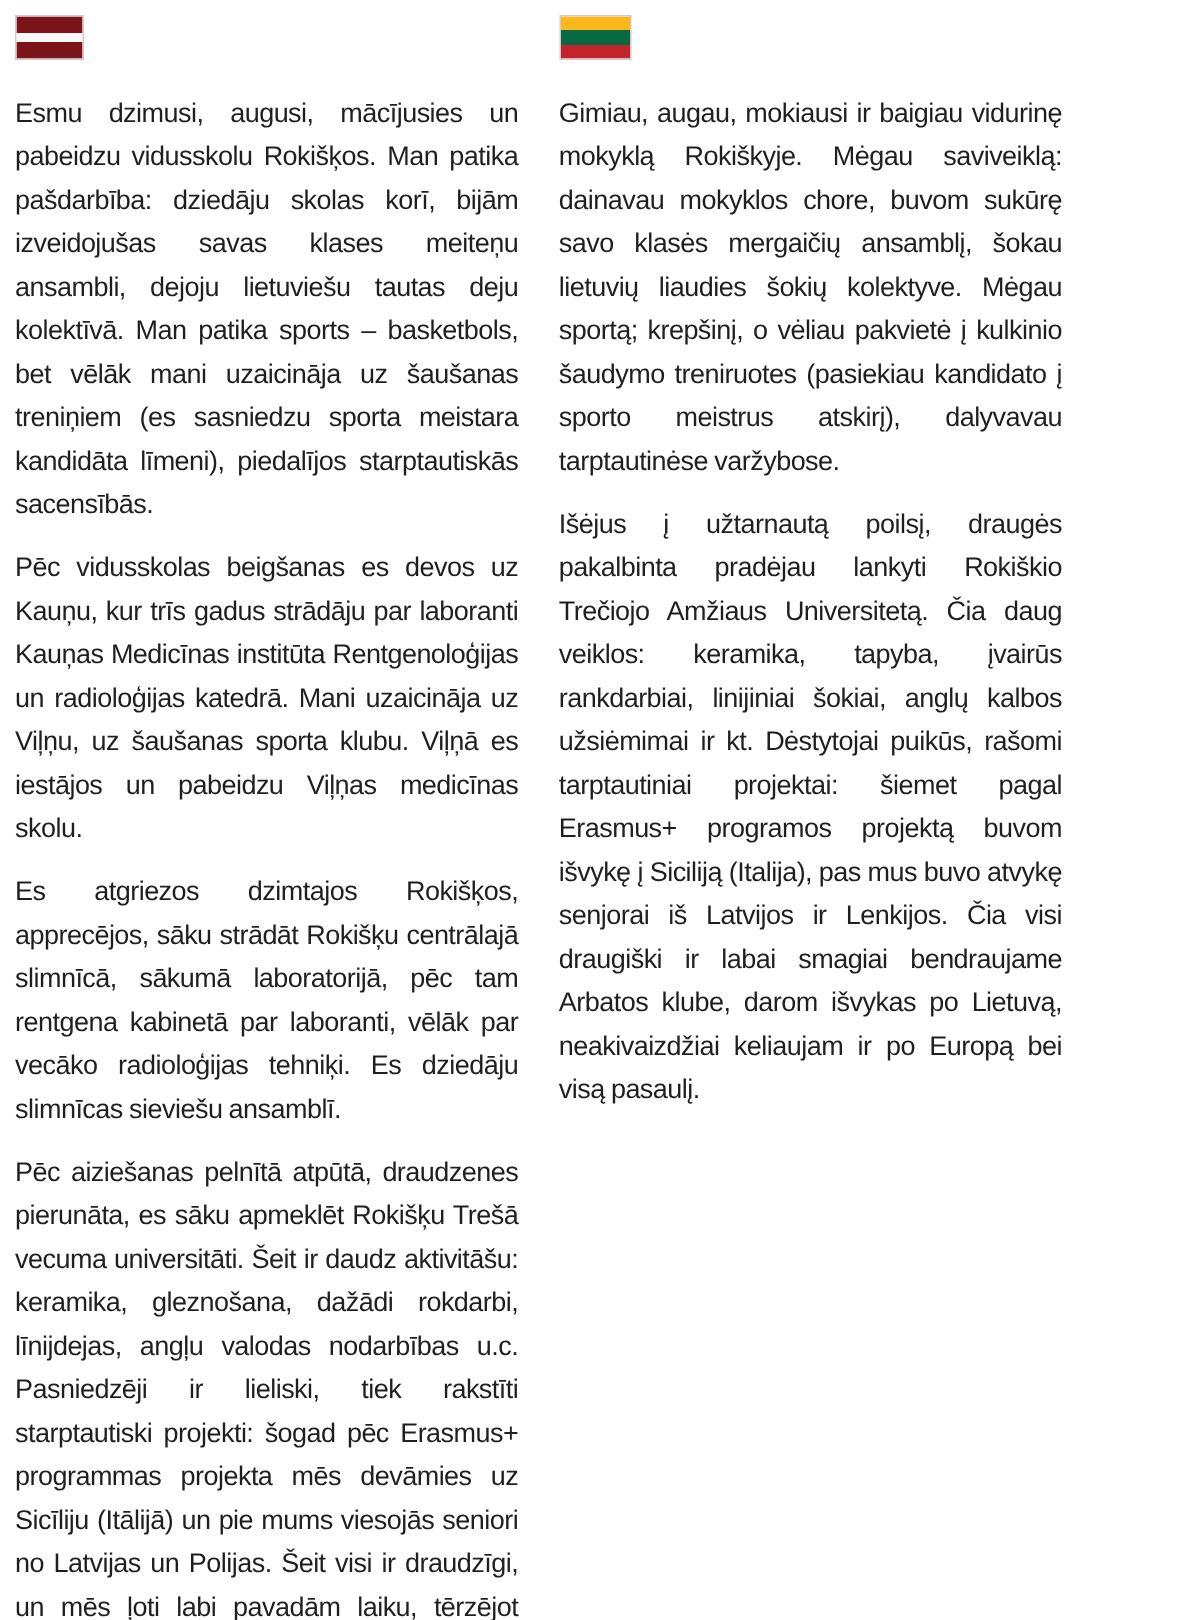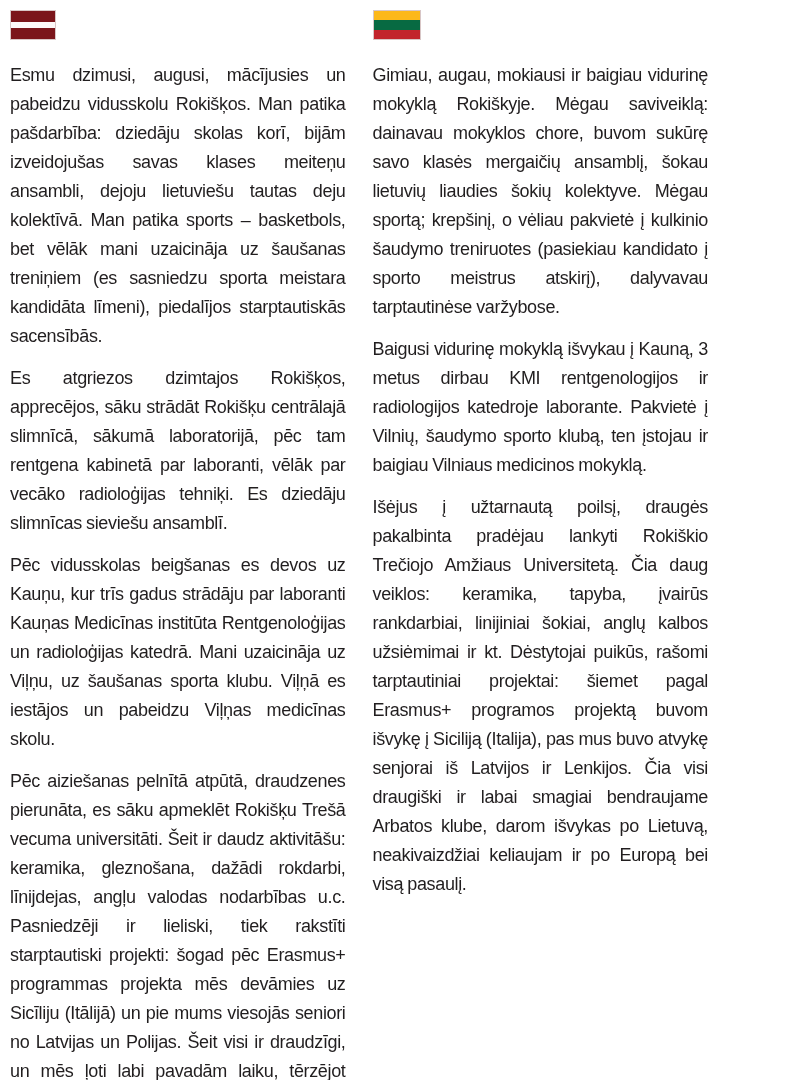--- a/index.html
+++ b/index.html
@@ -54,32 +54,31 @@
 <div class="page" style="color: rgb(33, 30, 31);">
 
   <div class="col">
     <div class="flag flag-lv">
       <div class="stripe stripe-1" style="background-color: rgb(123, 21, 26);"></div>
       <div class="stripe stripe-2" style="background-color: rgb(253, 248, 248);"></div>
       <div class="stripe stripe-3" style="background-color: rgb(123, 21, 26);"></div>
     </div>
     <div class="bio-text">
       <p>Esmu dzimusi, augusi, mācījusies un pabeidzu vidusskolu Rokišķos. Man patika pašdarbība: dziedāju skolas korī, bijām izveidojušas savas klases meiteņu ansambli, dejoju lietuviešu tautas deju kolektīvā. Man patika sports – basketbols, bet vēlāk mani uzaicināja uz šaušanas treniņiem (es sasniedzu sporta meistara kandidāta līmeni), piedalījos starptautiskās sacensībās.</p>
+      <p>Pēc vidusskolas beigšanas es devos uz Kauņu, kur trīs gadus strādāju par laboranti Kauņas Medicīnas institūta Rentgenoloģijas un radioloģijas katedrā. Mani uzaicināja uz Viļņu, uz šaušanas sporta klubu. Viļņā es iestājos un pabeidzu Viļņas medicīnas skolu.</p>
       <p>Es atgriezos dzimtajos Rokišķos, apprecējos, sāku strādāt Rokišķu centrālajā slimnīcā, sākumā laboratorijā, pēc tam rentgena kabinetā par laboranti, vēlāk par vecāko radioloģijas tehniķi. Es dziedāju slimnīcas sieviešu ansamblī.</p>
-      <p>Pēc vidusskolas beigšanas es devos uz Kauņu, kur trīs gadus strādāju par laboranti Kauņas Medicīnas institūta Rentgenoloģijas un radioloģijas katedrā. Mani uzaicināja uz Viļņu, uz šaušanas sporta klubu. Viļņā es iestājos un pabeidzu Viļņas medicīnas skolu.</p>
       <p>Pēc aiziešanas pelnītā atpūtā, draudzenes pierunāta, es sāku apmeklēt Rokišķu Trešā vecuma universitāti. Šeit ir daudz aktivitāšu: keramika, gleznošana, dažādi rokdarbi, līnijdejas, angļu valodas nodarbības u.c. Pasniedzēji ir lieliski, tiek rakstīti starptautiski projekti: šogad pēc Erasmus+ programmas projekta mēs devāmies uz Sicīliju (Itālijā) un pie mums viesojās seniori no Latvijas un Polijas. Šeit visi ir draudzīgi, un mēs ļoti labi pavadām laiku, tērzējot Tējas klubā, dodamies ceļojumos pa Lietuvu, neklātienē ceļojam pa Eiropu un visu pasauli.</p>
     </div>
   </div>
 
   <div class="col">
     <div class="flag flag-lt">
       <div class="stripe" style="background-color: rgb(252, 184, 26);"></div>
       <div class="stripe" style="background-color: rgb(7, 106, 66);"></div>
       <div class="stripe" style="background-color: rgb(194, 36, 44);"></div>
     </div>
     <div class="bio-text">
       <p>Gimiau, augau, mokiausi ir baigiau vidurinę mokyklą Rokiškyje. Mėgau saviveiklą: dainavau mokyklos chore, buvom sukūrę savo klasės mergaičių ansamblį, šokau lietuvių liaudies šokių kolektyve. Mėgau sportą; krepšinį, o vėliau pakvietė į kulkinio šaudymo treniruotes (pasiekiau kandidato į sporto meistrus atskirį), dalyvavau tarptautinėse varžybose.</p>
-      <p>Baigusi vidurinę mokyklą išvykau į Kauną, 3 metus dirbau KMI rentgenologijos ir radiologijos katedroje laborante. Pakvietė į Vilnių, šaudymo sporto klubą, ten įstojau ir baigiau Vilniaus medicinos mokyklą.</p>
       <p>Išėjus į užtarnautą poilsį, draugės pakalbinta pradėjau lankyti Rokiškio Trečiojo Amžiaus Universitetą. Čia daug veiklos: keramika, tapyba, įvairūs rankdarbiai, linijiniai šokiai, anglų kalbos užsiėmimai ir kt. Dėstytojai puikūs, rašomi tarptautiniai projektai: šiemet pagal Erasmus+ programos projektą buvom išvykę į Siciliją (Italija), pas mus buvo atvykę senjorai iš Latvijos ir Lenkijos. Čia visi draugiški ir labai smagiai bendraujame Arbatos klube, darom išvykas po Lietuvą, neakivaizdžiai keliaujam ir po Europą bei visą pasaulį.</p>
     </div>
   </div>
 
 </div>
 
 </body></html>

